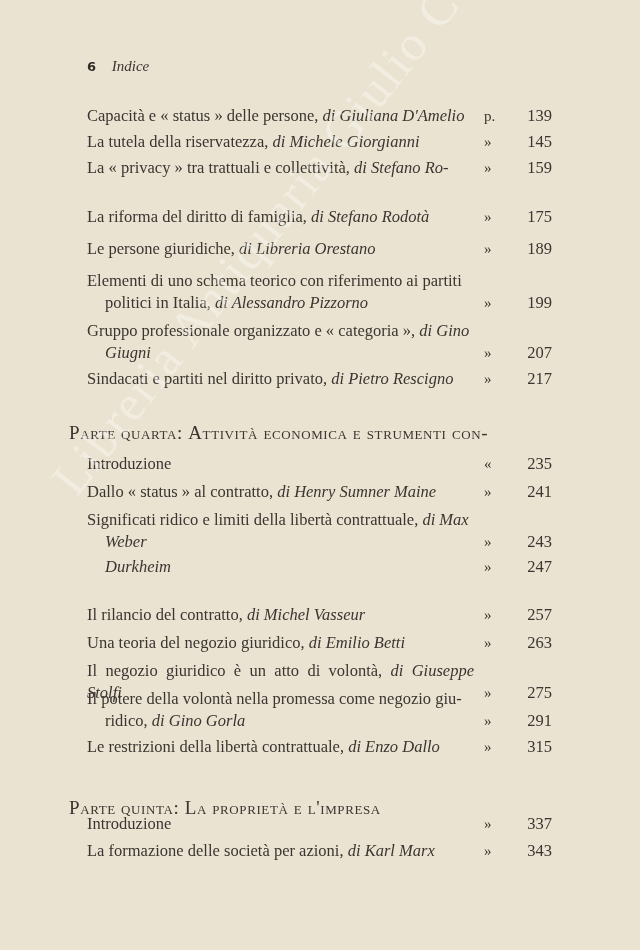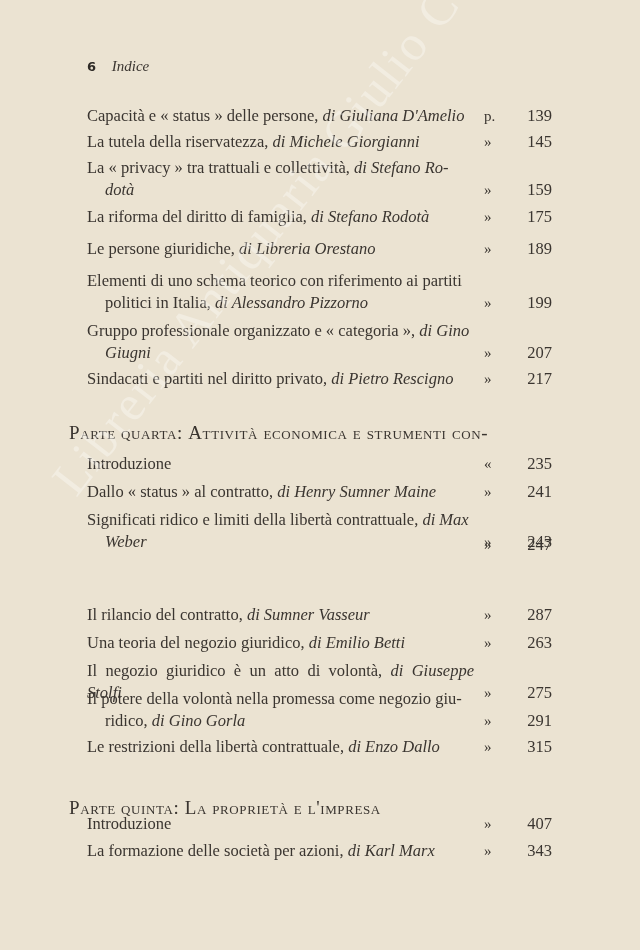--- a/index.html
+++ b/index.html
@@ -66,21 +66,20 @@
   </div>
   <div class="entry" style="top:131px">
     <span class="text"><span>La tutela della riservatezza,</span> <span class="author">di Michele Giorgianni</span></span>
     <span class="ref">
         <span class="mark">»</span>
         <span class="num">145</span>
       </span>
   </div>
   <div class="entry" style="top:157px">
     <span class="text"><span>La « privacy » tra trattuali e collettività,</span> <span class="author">di Stefano Ro-</span></span>
-    <span class="cont author">dotà</span>
     <span class="ref">
         <span class="mark">»</span>
         <span class="num">159</span>
       </span>
   </div>
   <div class="entry" style="top:206px">
     <span class="text"><span>La riforma del diritto di famiglia,</span> <span class="author">di Stefano Rodotà</span></span>
     <span class="ref">
         <span class="mark">»</span>
         <span class="num">175</span>
@@ -138,30 +137,31 @@
   </div>
   <div class="entry" style="top:509px">
     <span class="text"><span>Significati ridico e limiti della libertà contrattuale,</span> <span class="author">di Max</span></span>
     <span class="cont author">Weber</span>
     <span class="ref">
         <span class="mark">»</span>
         <span class="num">243</span>
       </span>
   </div>
   <div class="entry" style="top:556px">
+    <span class="cont author">Durkheim</span>
     <span class="ref">
         <span class="mark">»</span>
         <span class="num">247</span>
       </span>
   </div>
   <div class="entry" style="top:604px">
-    <span class="text"><span>Il rilancio del contratto,</span> <span class="author">di Sumner Vasseur</span></span>
-    <span class="ref">
-        <span class="mark">»</span>
-        <span class="num">287</span>
+    <span class="text"><span>Il rilancio del contratto,</span> <span class="author">di Michel Vasseur</span></span>
+    <span class="ref">
+        <span class="mark">»</span>
+        <span class="num">257</span>
       </span>
   </div>
   <div class="entry" style="top:632px">
     <span class="text"><span>Una teoria del negozio giuridico,</span> <span class="author">di Emilio Betti</span></span>
     <span class="ref">
         <span class="mark">»</span>
         <span class="num">263</span>
       </span>
   </div>
   <div class="entry" style="top:660px">
@@ -189,21 +189,21 @@
 
   <div class="part" style="top:777px">
     <span class="sc">Parte quinta:</span>
     <span class="sc">La proprietà e l'impresa</span>
   </div>
 
   <div class="entry" style="top:813px">
     <span class="text">Introduzione</span>
     <span class="ref">
         <span class="mark">»</span>
-        <span class="num">407</span>
+        <span class="num">337</span>
       </span>
   </div>
   <div class="entry" style="top:840px">
     <span class="text"><span>La formazione delle società per azioni,</span> <span class="author">di Karl Marx</span></span>
     <span class="ref">
         <span class="mark">»</span>
         <span class="num">343</span>
       </span>
   </div>
 

